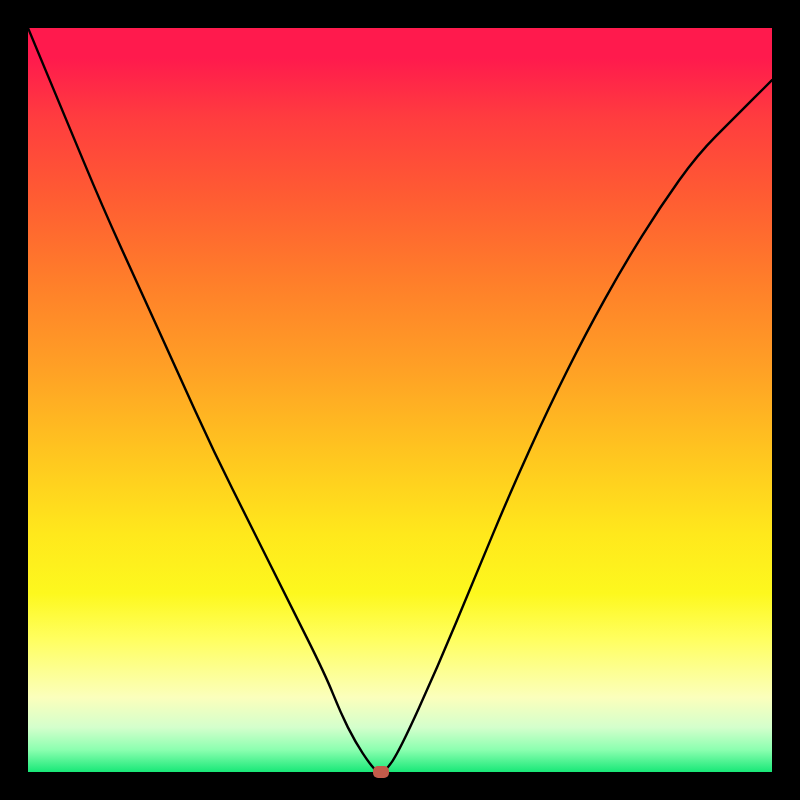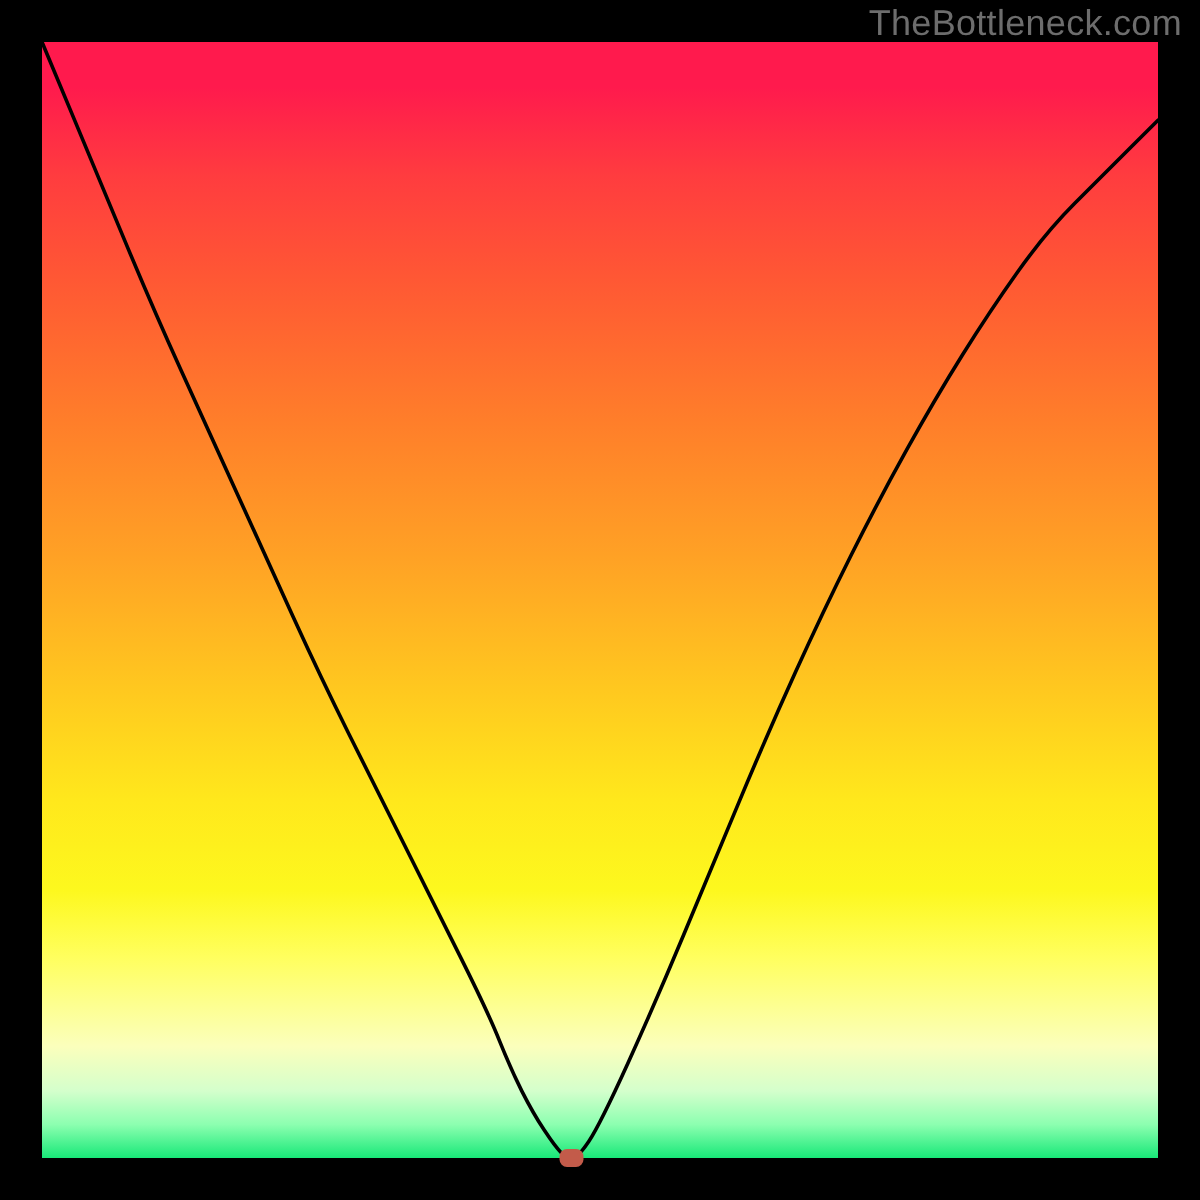--- a/index.html
+++ b/index.html
@@ -66,21 +66,20 @@
     border-radius: 5px;
     background: #c35b4a;
     transform: translate(-50%, -50%);
     z-index: 5;
   }
 </style>
 </head>
 <body>
 
 <div class="outer">
-  <div class="watermark">TheBottleneck.com</div>
   <div class="plot">
     <div class="gradient"></div>
     <svg class="curve" viewBox="0 0 744 744" preserveAspectRatio="none">
       <path id="curve-path" fill="none" stroke="#000" stroke-width="2.4" stroke-linecap="round" stroke-linejoin="round" d="M 0.0 0.0 Q 0.0 0.0 18.6 44.6 Q 37.2 89.3 55.8 133.9 Q 74.4 178.6 93.0 219.5 Q 111.6 260.4 130.2 301.3 Q 148.8 342.2 167.4 383.2 Q 186.0 424.1 204.6 461.3 Q 223.2 498.5 241.8 535.7 Q 260.4 572.9 279.0 610.1 Q 297.6 647.3 305.0 665.9 Q 312.5 684.5 319.9 699.4 Q 327.4 714.2 334.8 725.4 Q 342.2 736.6 346.0 740.3 Q 349.7 744.0 353.4 744.0 Q 357.1 744.0 364.6 732.8 Q 372.0 721.7 390.6 680.8 Q 409.2 639.8 427.8 595.2 Q 446.4 550.6 465.0 505.9 Q 483.6 461.3 502.2 420.4 Q 520.8 379.4 539.4 342.2 Q 558.0 305.0 576.6 271.6 Q 595.2 238.1 613.8 208.3 Q 632.4 178.6 651.0 152.5 Q 669.6 126.5 688.2 107.9 Q 706.8 89.3 725.4 70.7 T 744.0 52.1"></path>
     </svg>
     <div id="marker" class="marker" style="left: 353.4px; top: 744px; background: rgb(195, 91, 74);"></div>
   </div>
 </div>
 
 </body></html>

